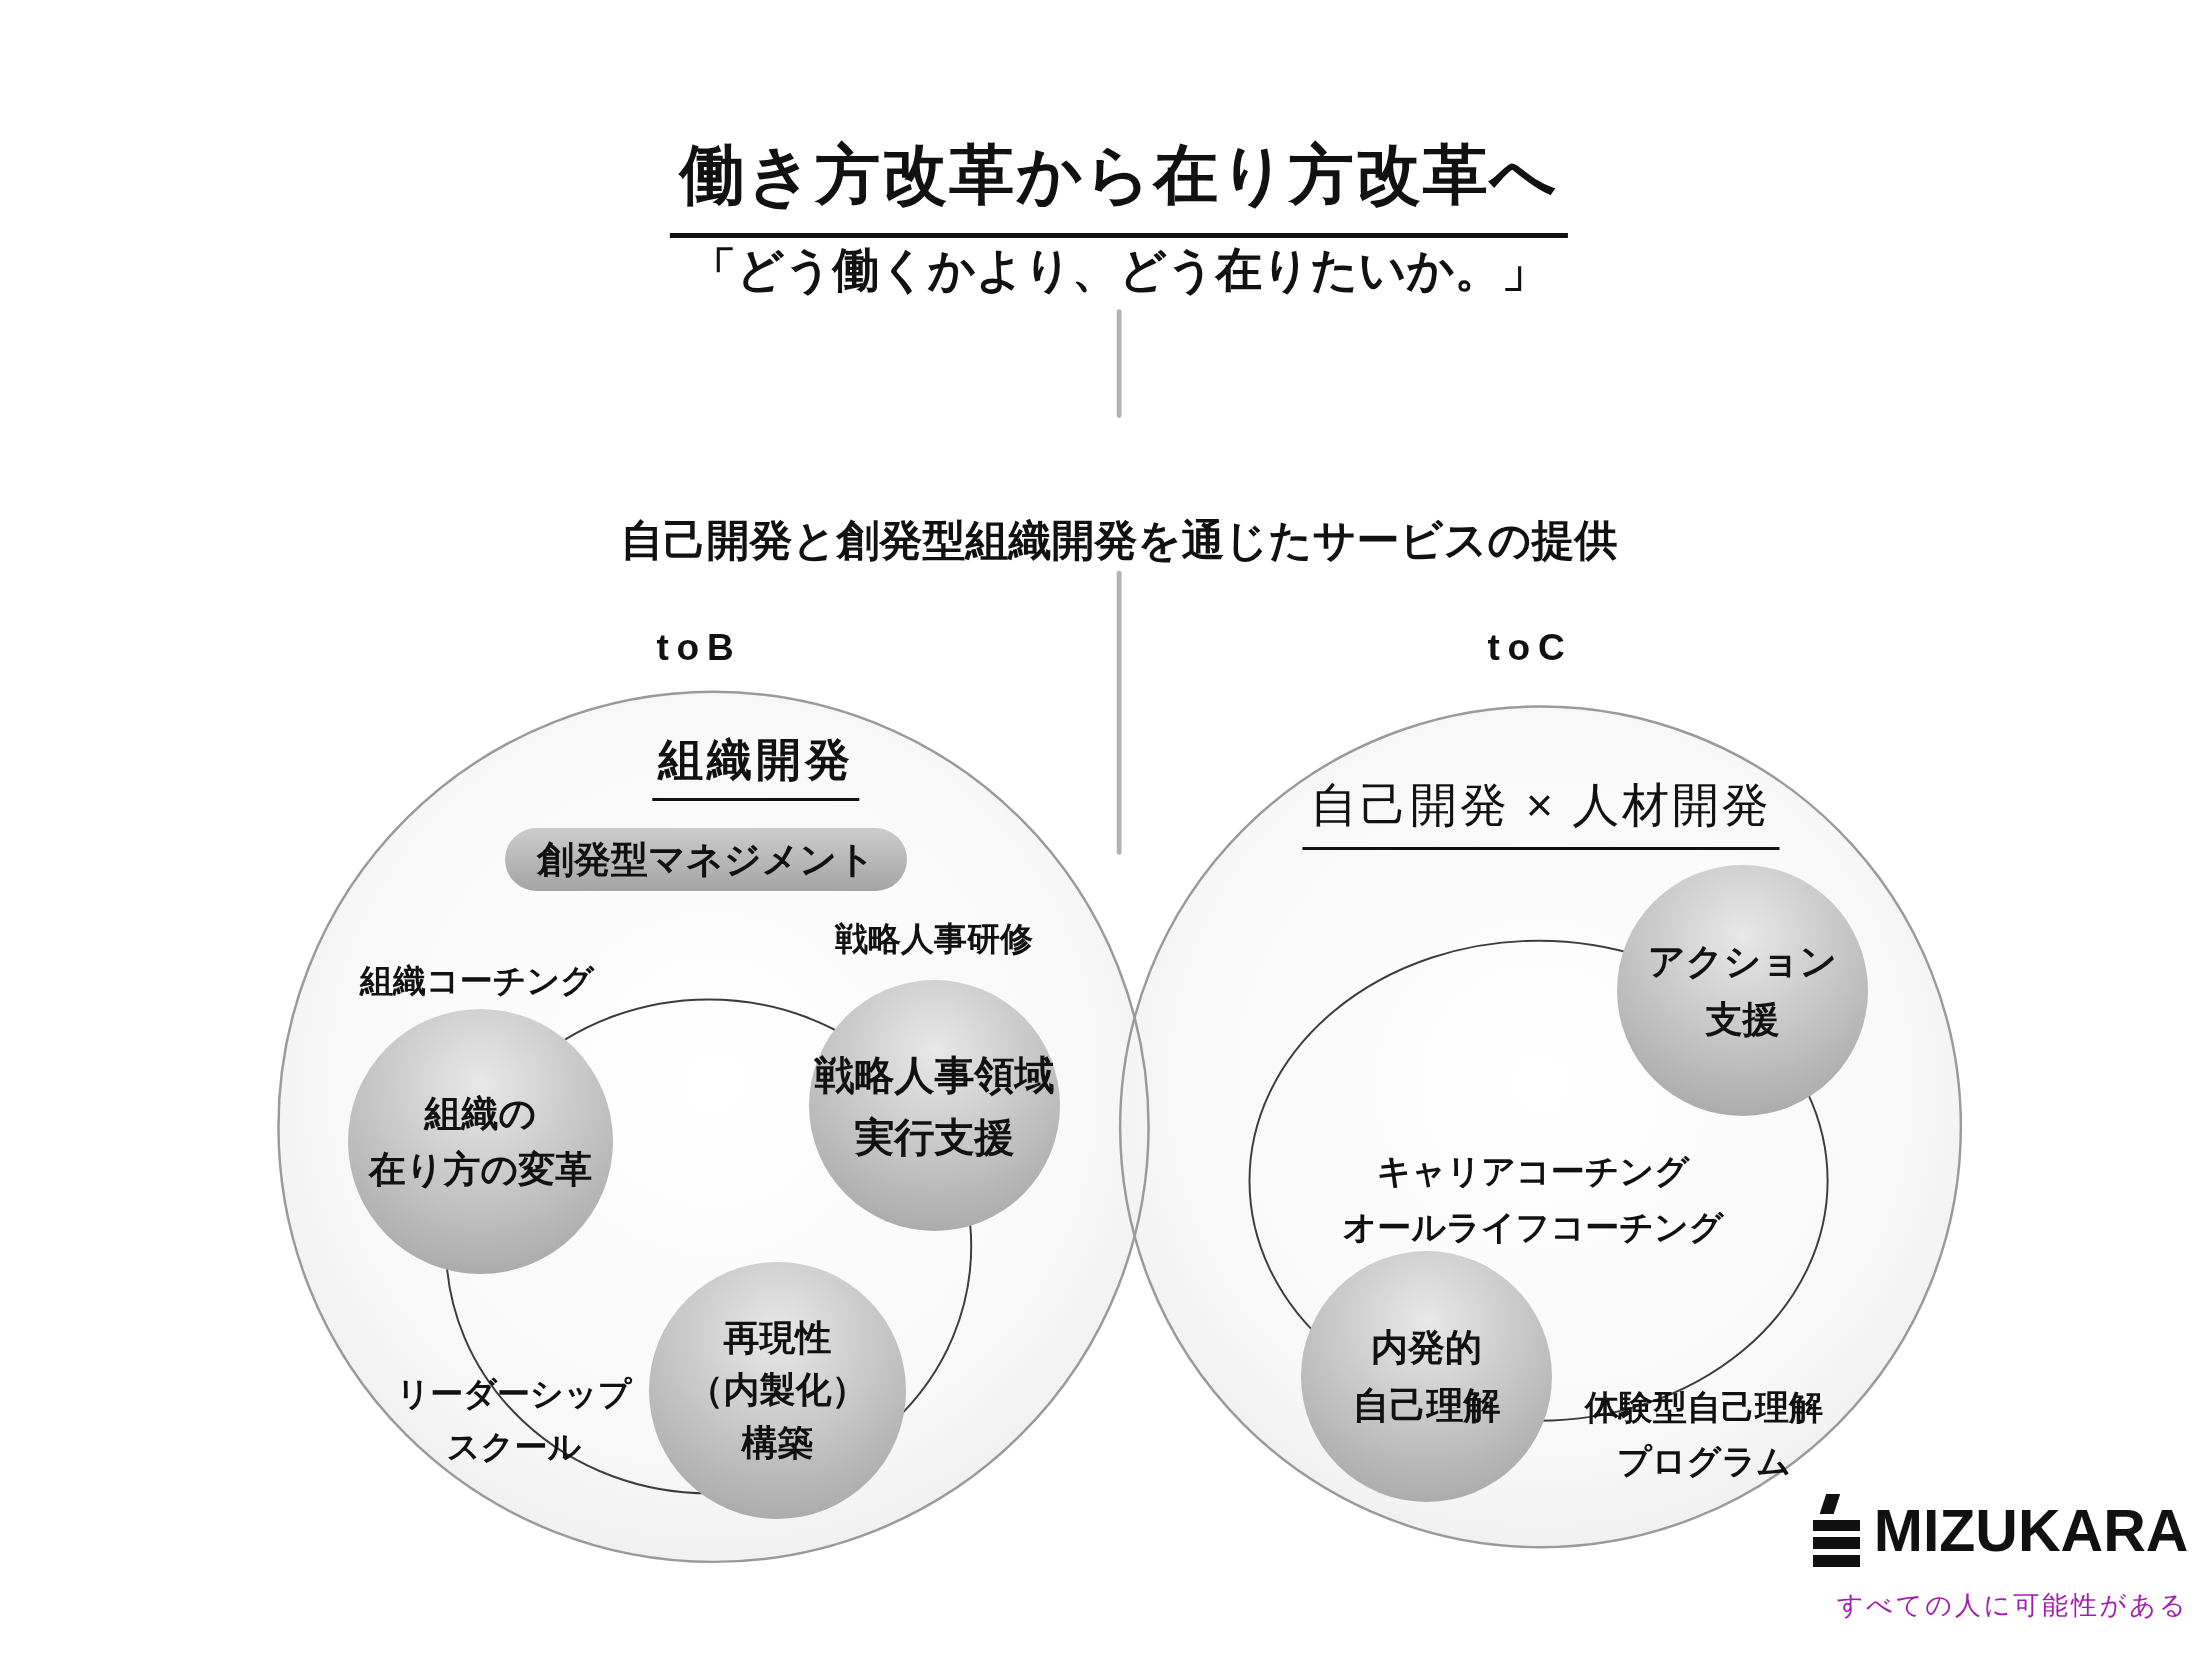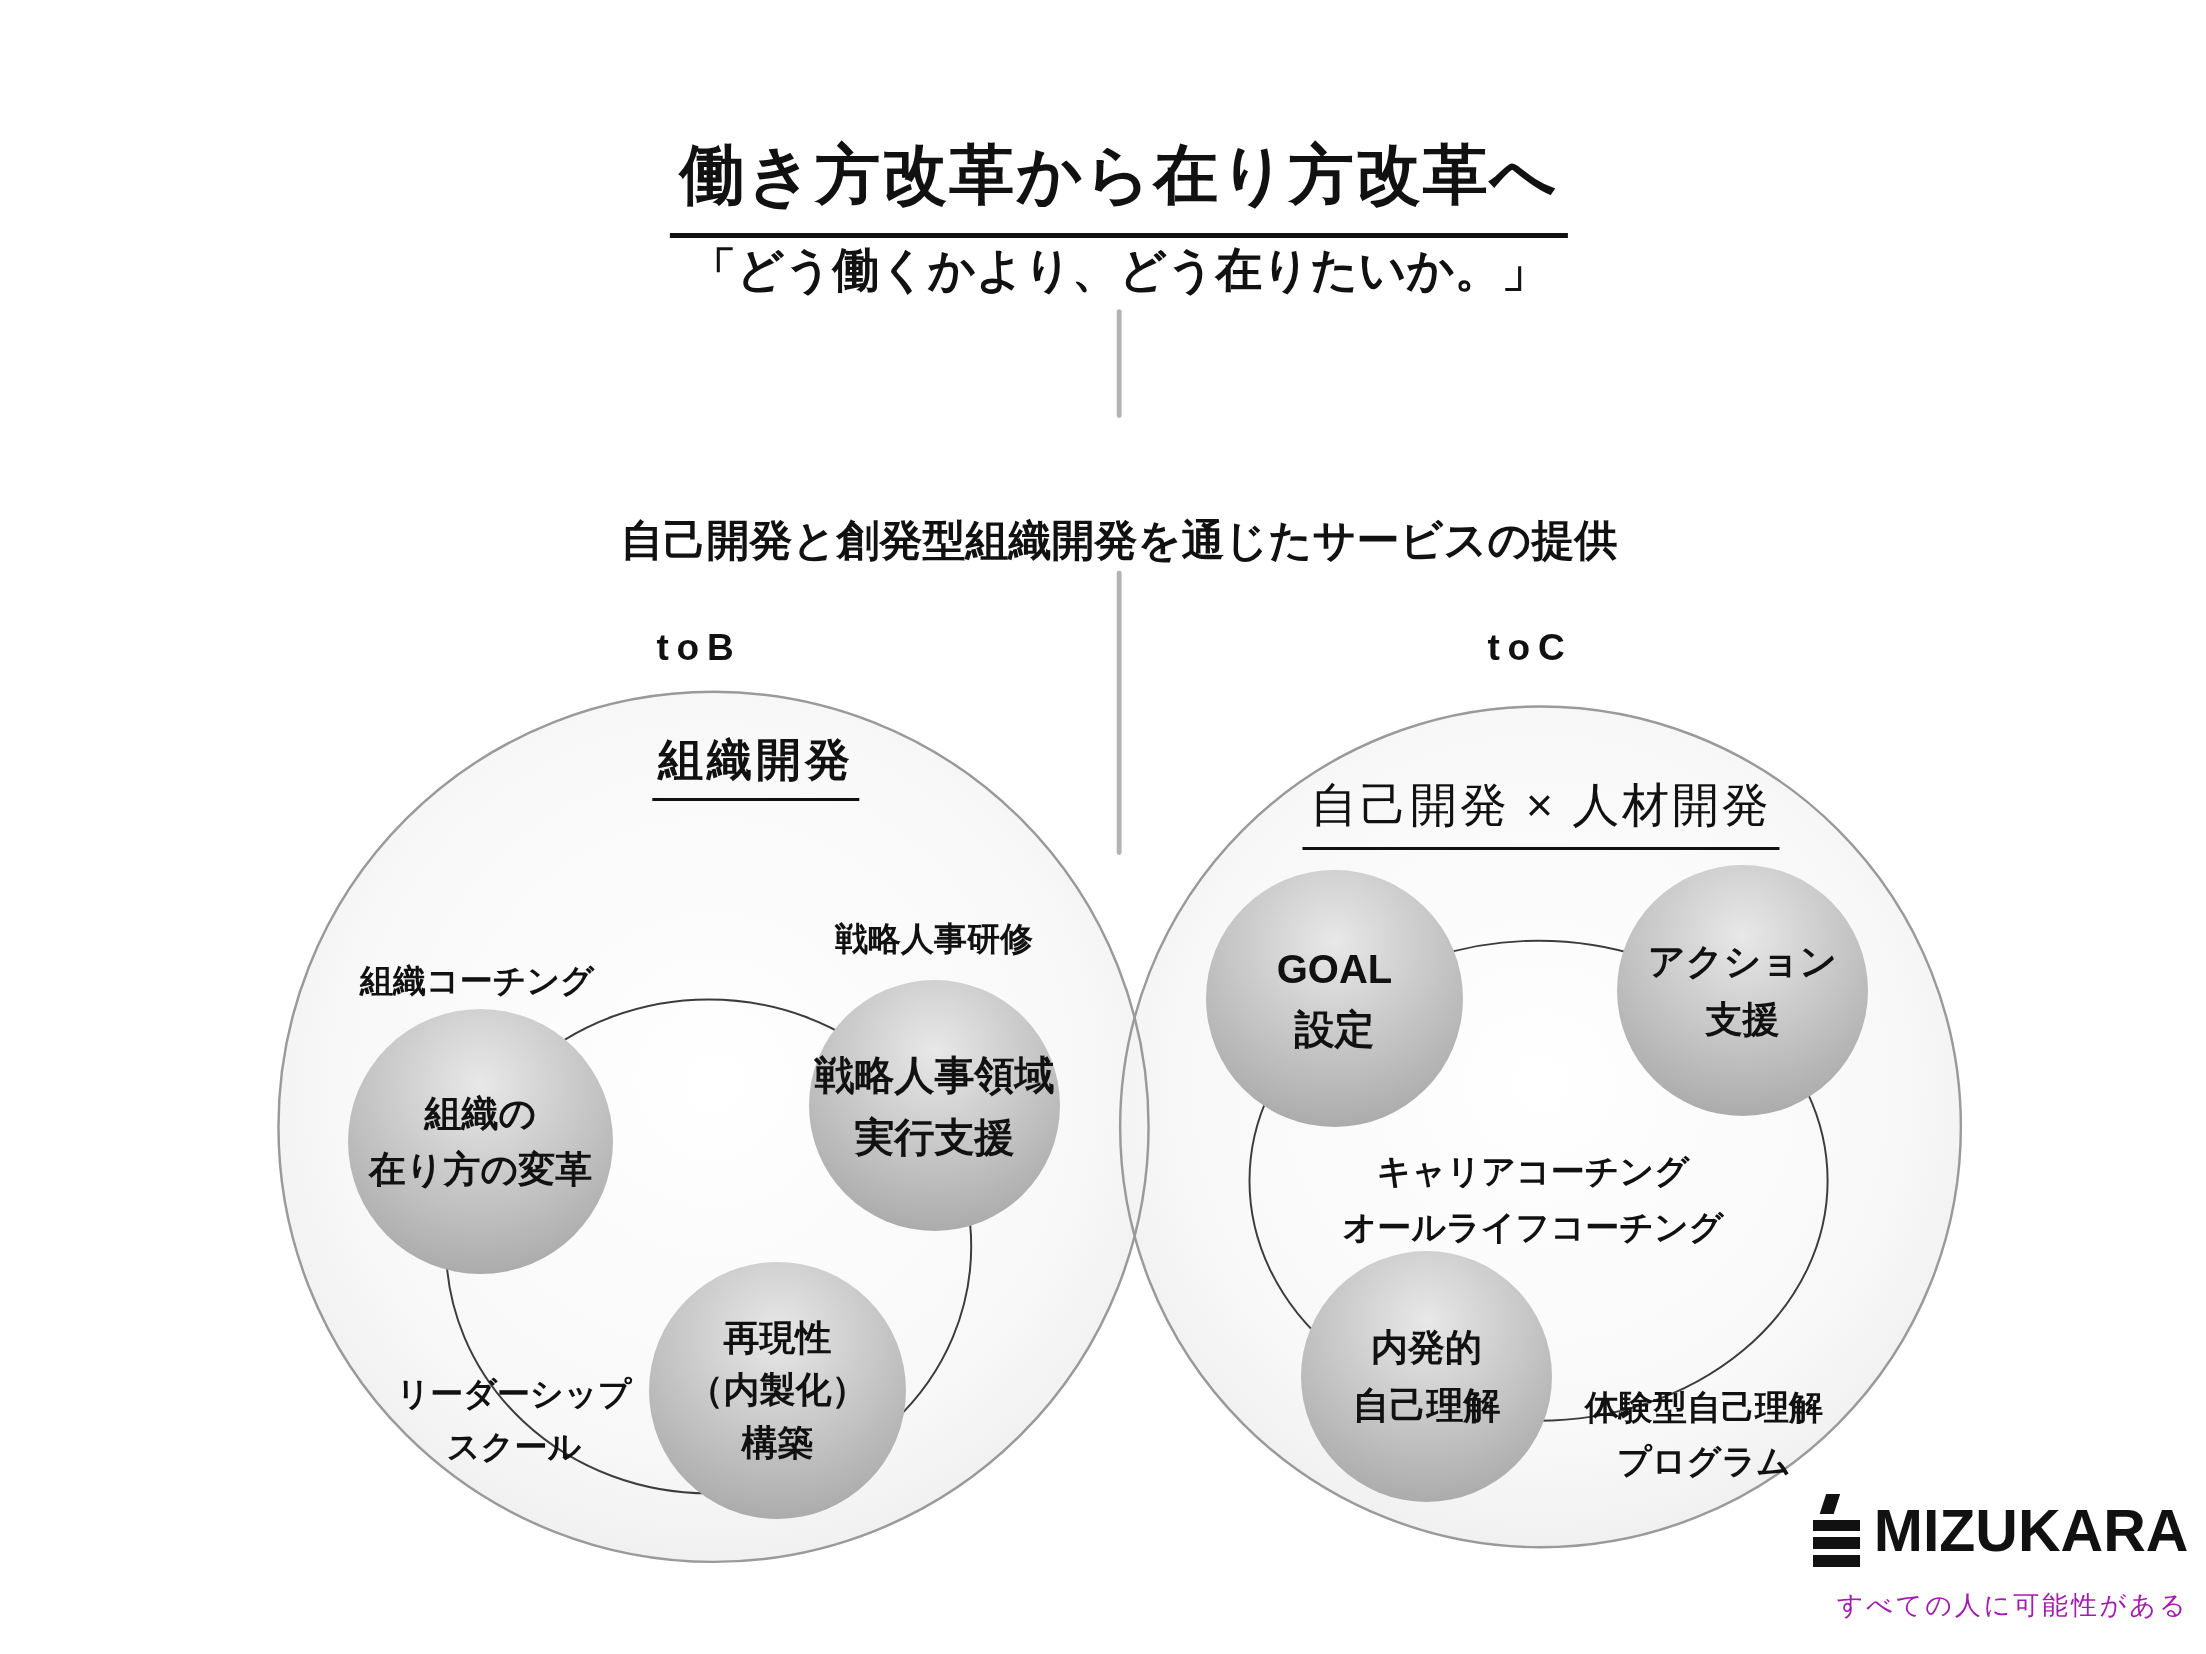--- a/index.html
+++ b/index.html
@@ -131,20 +131,21 @@
 
   <div class="abs ctr header-title">働き方改革から在り方改革へ</div>
   <div class="abs ctr header-subtitle">「どう働くかより、どう在りたいか。」</div>
 
   <div class="abs ctr mid-subheading">自己開発と創発型組織開発を通じたサービスの提供</div>
 
   <div class="abs ctr venn-label" style="left:699px;">toB</div>
   <div class="abs ctr venn-label" style="left:1530px;">toC</div>
 
   <div class="abs ctr tob-title">組織開発</div>
+  <div class="abs ctr pill">創発型マネジメント</div>
 
   <div class="abs ctr annot annot-training">戦略人事研修</div>
   <div class="abs ctr annot annot-coaching">組織コーチング</div>
 
   <div class="gray-circle c-org">
     <div>組織の</div>
     <div>在り方の変革</div>
   </div>
   <div class="gray-circle c-hr">
     <div>戦略人事領域</div>
@@ -156,24 +157,20 @@
     <div>構築</div>
   </div>
 
   <div class="abs ctr annot annot-leadership">
     <div>リーダーシップ</div>
     <div>スクール</div>
   </div>
 
   <div class="abs ctr toc-title">自己開発 × 人材開発</div>
 
-  <div class="gray-circle c-goal">
-    <div>GOAL</div>
-    <div>設定</div>
-  </div>
   <div class="gray-circle c-action">
     <div>アクション</div>
     <div>支援</div>
   </div>
   <div class="gray-circle c-inner">
     <div>内発的</div>
     <div>自己理解</div>
   </div>
 
   <div class="abs ctr annot annot-career">

